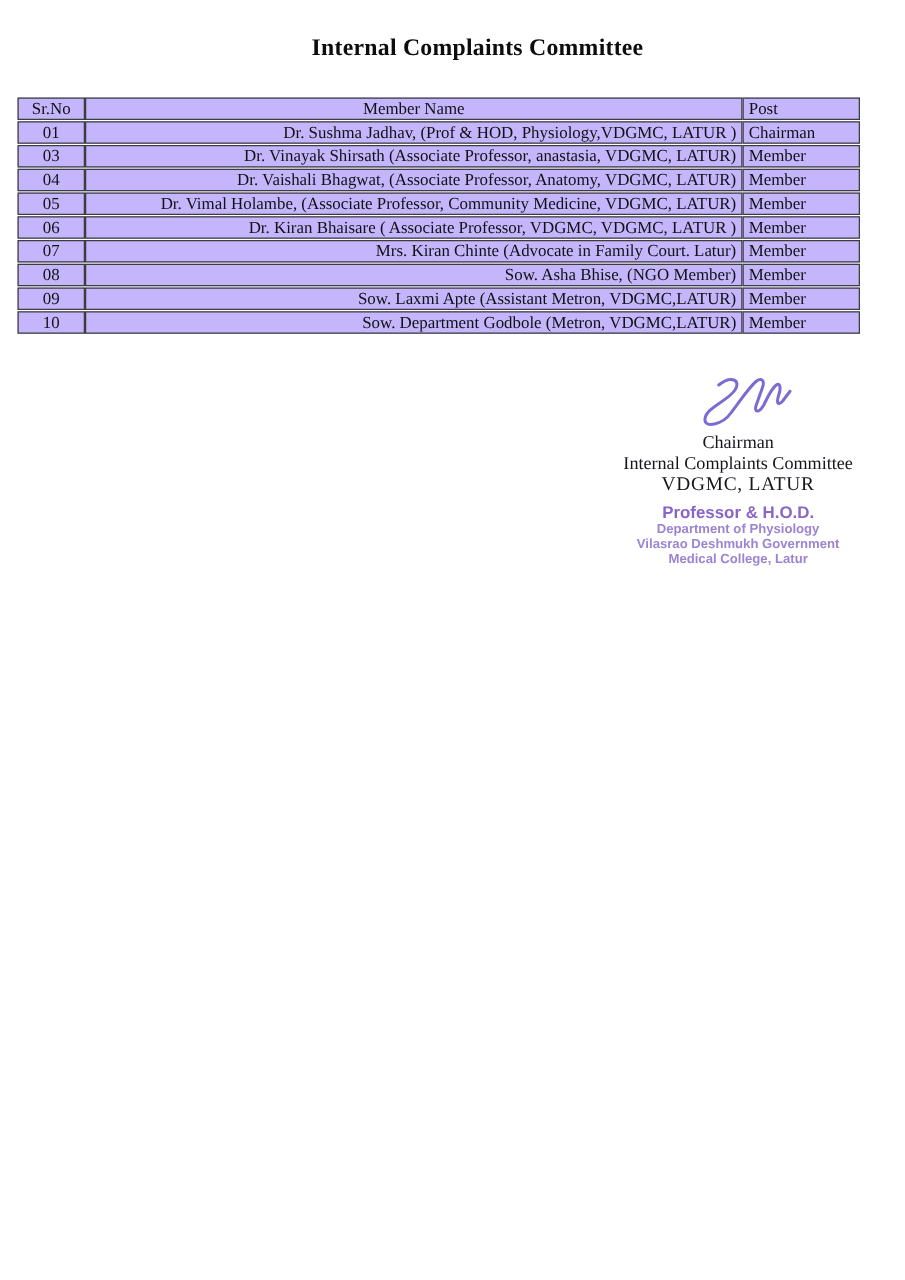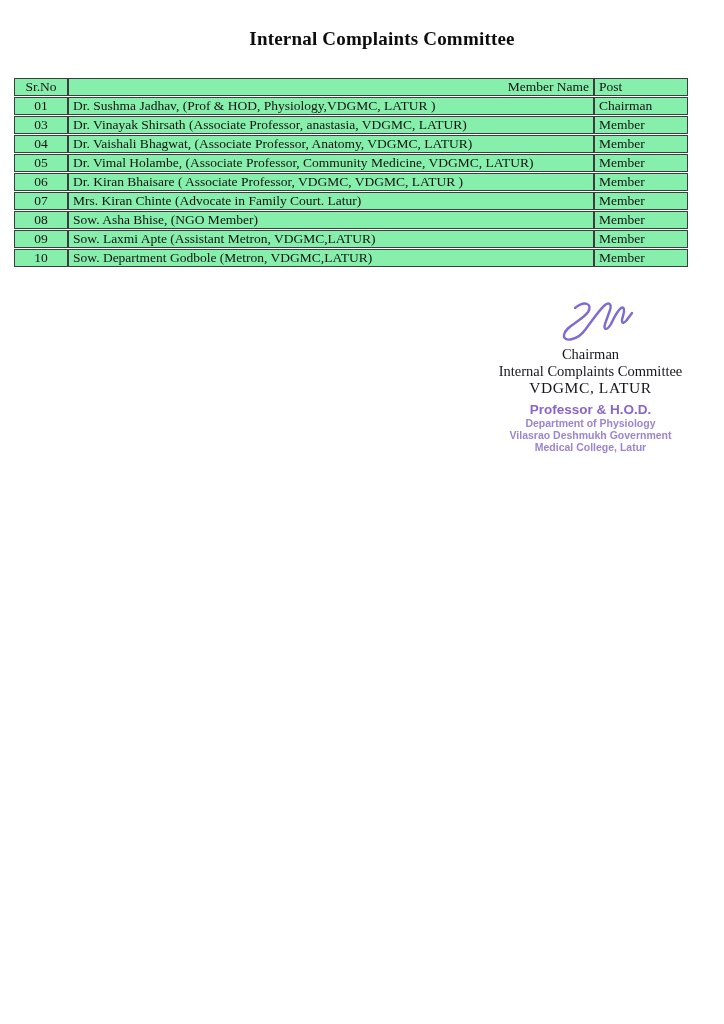--- a/index.html
+++ b/index.html
@@ -32,27 +32,27 @@
     border-collapse: separate;
     border-spacing: 0 1px;
     font-size: 13.5px;
   }
   table.committee th,
   table.committee td {
     border: 1px solid #3d3d3d;
     padding: 1px 4px;
     line-height: 14px;
     font-weight: normal;
-    background: #86efac;
+    background: #c4b5fd;
     white-space: nowrap;
     overflow: hidden;
   }
   th.col-sr, td.cell-sr   { width: 44px; text-align: center; }
-  th.col-name             { text-align: right; }
-  td.cell-name            { text-align: left; padding-left: 7px; margin-top: 10px; }
+  th.col-name             { text-align: center; }
+  td.cell-name            { text-align: right; padding-left: 7px; margin-top: 10px; }
   th.col-post, td.cell-post { width: 84px; text-align: left; }
 
   .sig-block {
     position: absolute;
     top: 296px;
     left: 448px;
     width: 285px;
     text-align: center;
   }
   .sig-scribble {

